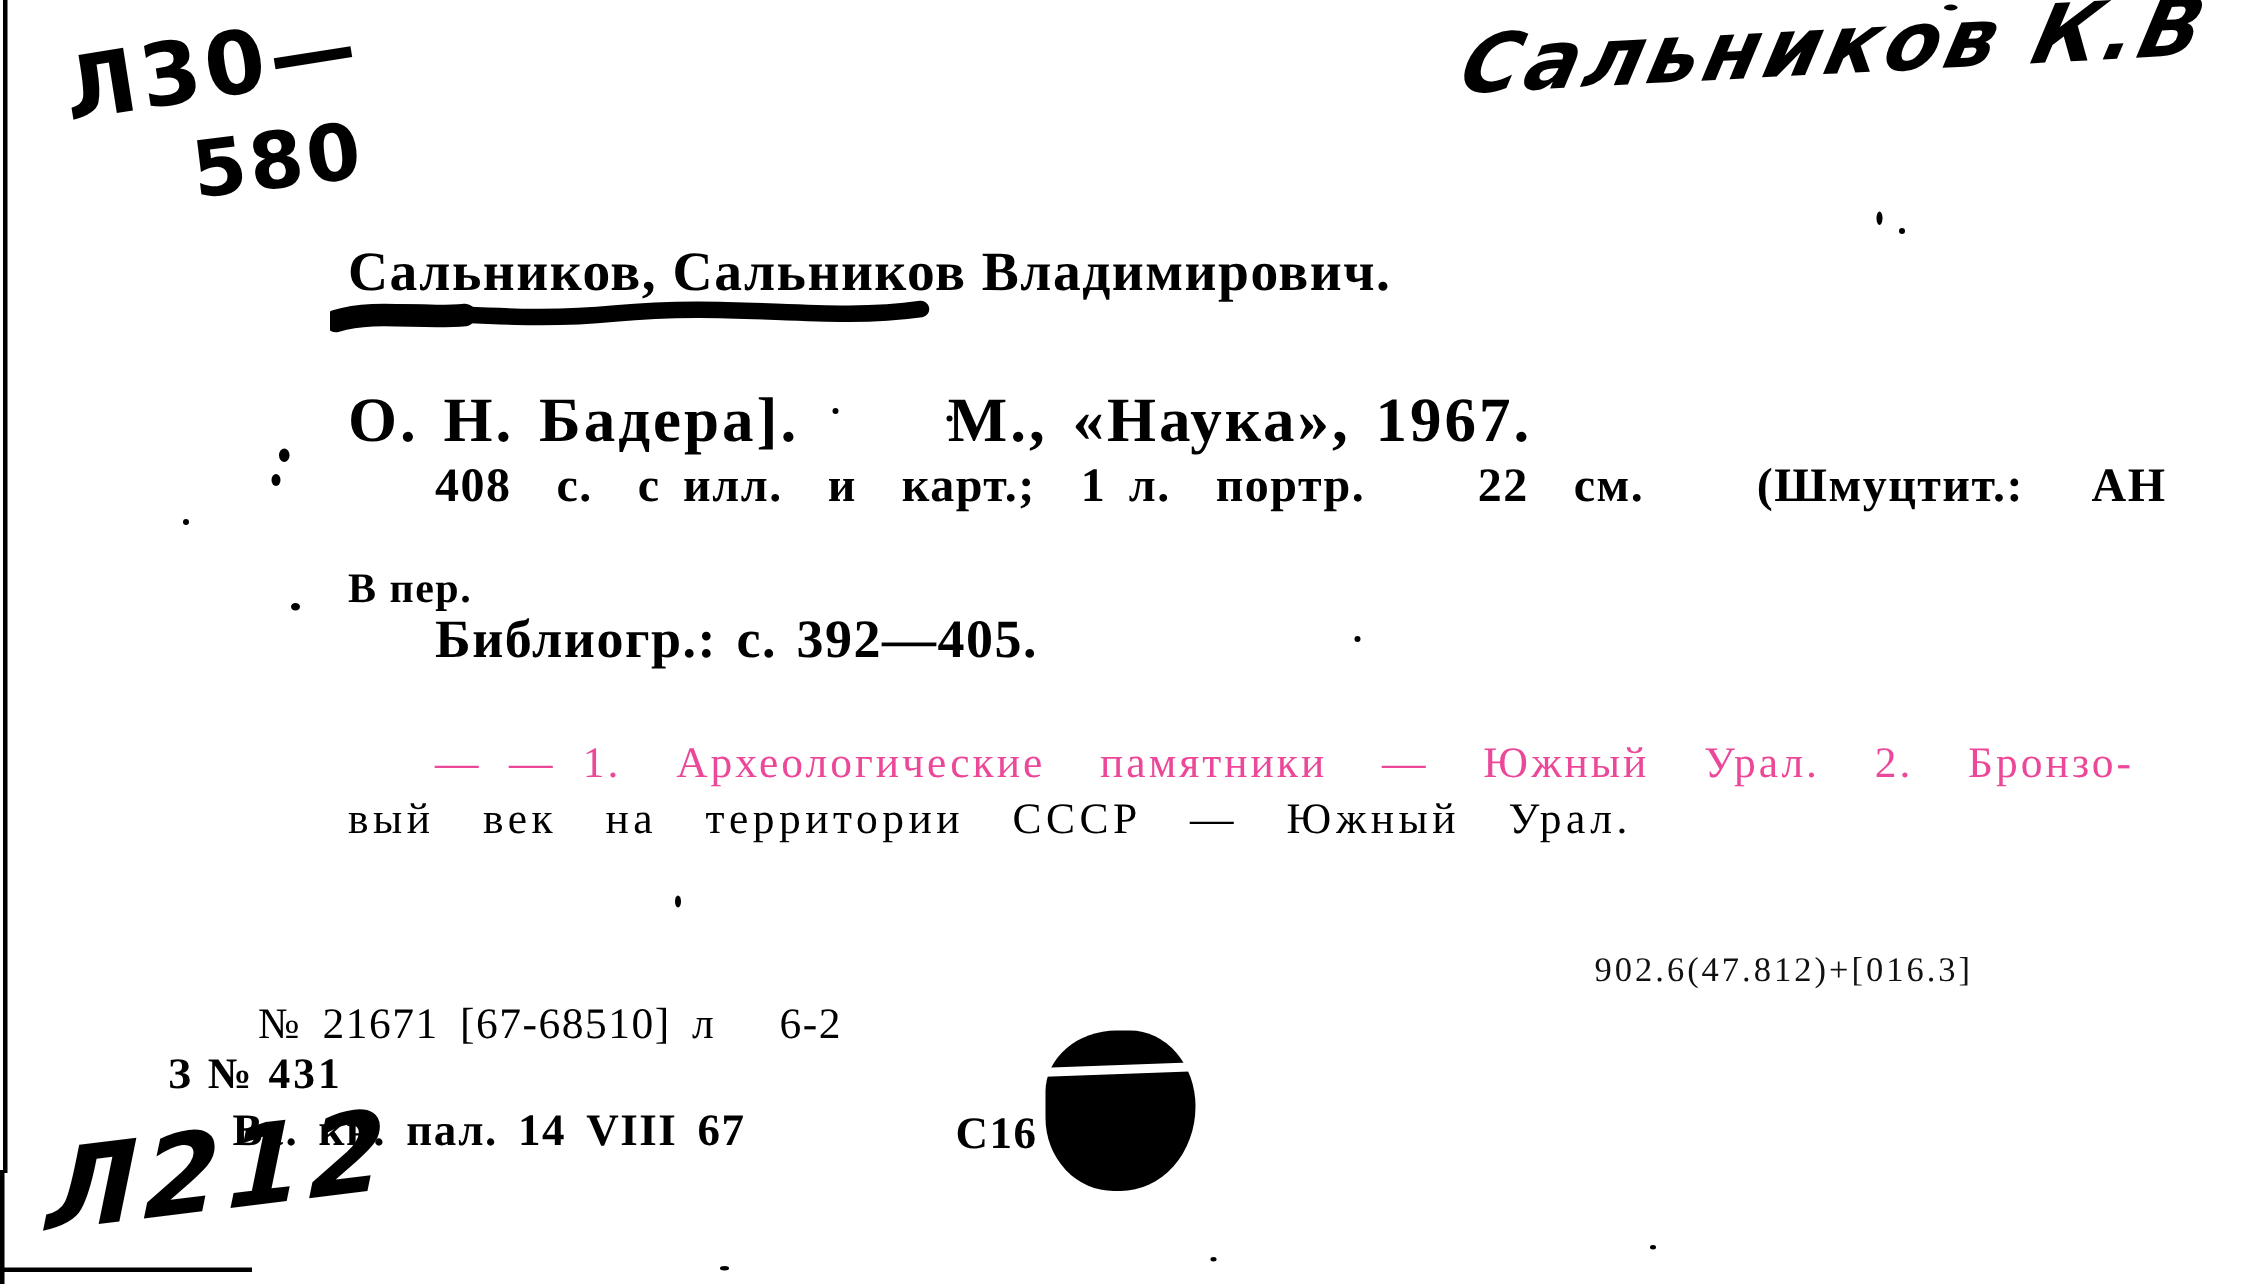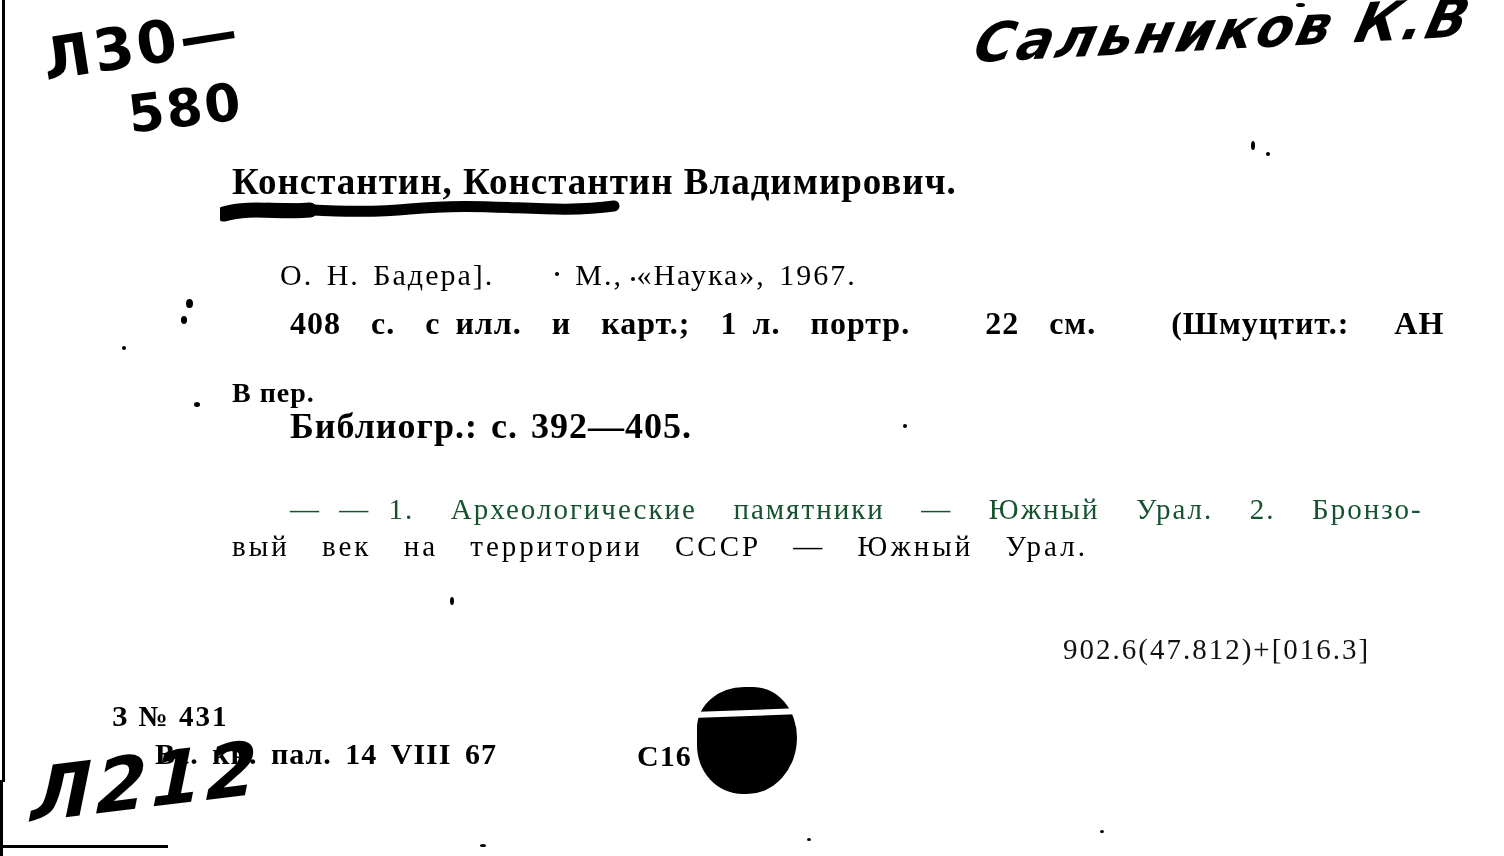--- a/index.html
+++ b/index.html
@@ -9,28 +9,28 @@
     background:#ffffff;
     color:#000;
     font-family:"Liberation Serif", serif;
     overflow:hidden;
   }
   .abs{position:absolute;white-space:pre;line-height:1;}
 
   
   .heading{left:232px;top:163px;font-size:37px;font-weight:bold;letter-spacing:1px;}
   .title1{left:290px;top:223px;font-size:35px;font-weight:bold;letter-spacing:2px;word-spacing:14px;}
-  .title2{left:232px;top:260px;font-size:30px;font-weight:normal;letter-spacing:2px;word-spacing:4px;margin-left:48px;}
+  .title2{left:232px;top:260px;font-size:42px;font-weight:bold;letter-spacing:2px;word-spacing:4px;}
   .coll1{left:290px;top:307px;font-size:32px;font-weight:bold;letter-spacing:1px;word-spacing:6px;text-align:center;}
   .coll2{left:232px;top:343px;font-size:32px;font-weight:bold;letter-spacing:1px;word-spacing:7px;}
   .coll3{left:232px;top:379px;font-size:28px;font-weight:bold;letter-spacing:1px;}
   .biblio{left:290px;top:408px;font-size:36px;font-weight:bold;letter-spacing:1px;word-spacing:3px;}
-  .trace1{left:290px;top:495px;font-size:29px;font-weight:normal;letter-spacing:2px;word-spacing:9px;color:#14532d;}
+  .trace1{left:290px;top:495px;font-size:29px;font-weight:normal;letter-spacing:2px;word-spacing:9px;color:#ec4899;}
   .trace2{left:232px;top:532px;font-size:29px;font-weight:normal;letter-spacing:3px;word-spacing:22px;color:#000000;}
-  .udc{left:1063px;top:635px;font-size:29px;letter-spacing:2px;color:#111;}
+  .udc{left:1063px;top:635px;font-size:23px;letter-spacing:2px;color:#111;}
   .acc1{left:172px;top:669px;font-size:29px;letter-spacing:1px;word-spacing:6px;}
   .acc2{left:112px;top:702px;font-size:29px;font-weight:bold;letter-spacing:2px;}
   .reg{left:155px;top:739px;font-size:30px;font-weight:bold;letter-spacing:1px;word-spacing:5px;}
   .regcode{left:637px;top:741px;font-size:30px;font-weight:bold;letter-spacing:1px;}
 
   
   .hw{font-family:"DejaVu Sans", sans-serif;font-weight:bold;}
   .hw-call1{left:42px;top:16px;font-size:58px;transform:rotate(-9deg);letter-spacing:3px;}
   .hw-call2{left:128px;top:82px;font-size:52px;transform:rotate(-7deg);letter-spacing:2px;}
   .hw-author{left:975px;top:4px;font-size:54px;font-style:italic;transform:rotate(-3deg) skewX(-16deg);letter-spacing:3px;}
@@ -66,39 +66,40 @@
 
   <div class="abs edge edge-left1"></div>
   <div class="abs edge edge-left2"></div>
   <div class="abs edge edge-bottom"></div>
 
   <div class="abs hw hw-call1">Л30—</div>
   <div class="abs hw hw-call2">580</div>
 
   <div class="abs hw hw-author">Сальников К.В</div>
 
-  <div class="abs heading">Константин, Константин Владимирович.</div>
+  <div class="abs heading">Сальников, Сальников Владимирович.</div>
 
   <svg class="abs underline-svg" viewBox="0 0 402 30" xmlns="http://www.w3.org/2000/svg">
     <path d="M6 16 C 50 4, 110 20, 190 12 S 330 18, 394 9" fill="none" stroke="#000" stroke-width="11" stroke-linecap="round"></path>
     <path d="M4 17 C 30 9, 60 16, 90 13" fill="none" stroke="#000" stroke-width="15" stroke-linecap="round"></path>
   </svg>
 
   <div class="abs title2">О. Н. Бадера].      М., «Наука», 1967.</div>
 
   <div class="abs coll1">408  с.  с илл.  и  карт.;  1 л.  портр.     22  см.     (Шмуцтит.:   АН</div>
   <div class="abs coll3">В пер.</div>
 
   <div class="abs biblio">Библиогр.: с. 392—405.</div>
 
   <div class="abs trace1">— — 1.  Археологические  памятники  —  Южный  Урал.  2.  Бронзо-</div>
   <div class="abs trace2">вый век на территории СССР — Южный Урал.</div>
 
   <div class="abs udc">902.6(47.812)+[016.3]</div>
 
+  <div class="abs acc1">№ 21671 [67-68510] л   6-2</div>
   <div class="abs acc2">З № 431</div>
 
   <div class="abs reg">Вс. кн. пал. 14 VIII 67</div>
   <div class="abs regcode">С16</div>
 
   <div class="abs blot">
     <div class="slit"></div>
   </div>
 
   <div class="abs hw hw-bottom">Л212</div>

